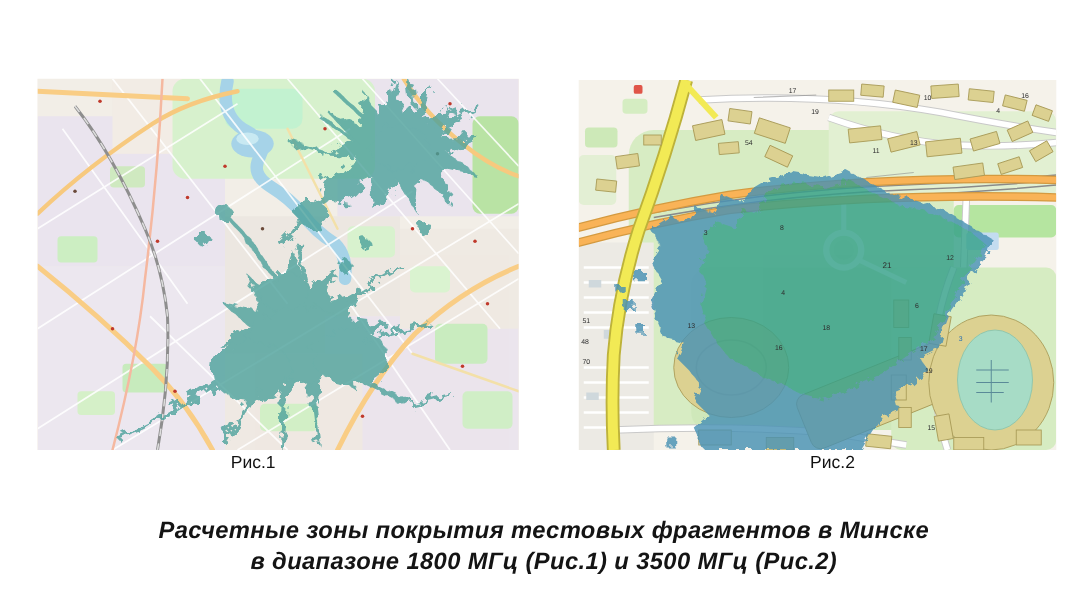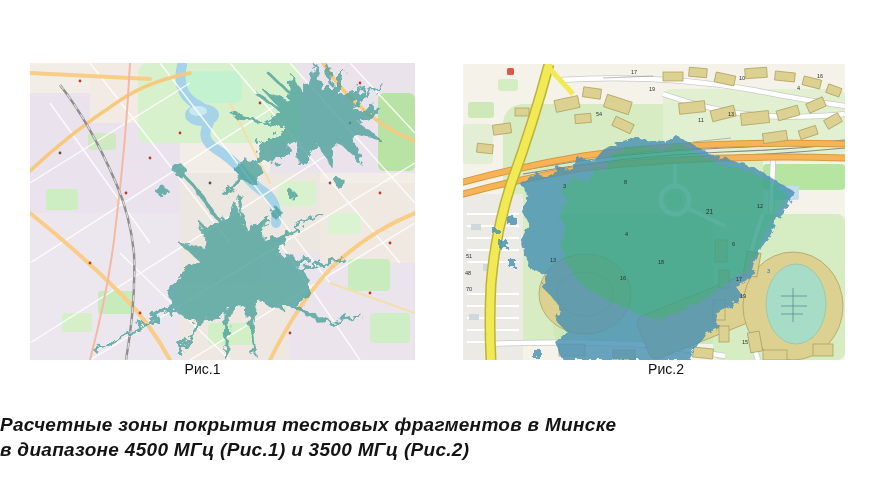--- a/index.html
+++ b/index.html
@@ -10,21 +10,21 @@
   .map-panel{position:absolute;overflow:hidden;background:#f2eee7;}
   #map1{left:30px;top:63px;width:385px;height:297px;}
   #map2{left:463px;top:64px;width:382px;height:296px;}
   .fig-caption{
     position:absolute;top:361px;height:24px;font-size:14px;color:#111;
     text-align:center;font-weight:400;
   }
   #fig1-caption{left:10px;width:385px;}
   #fig2-caption{left:475px;width:382px;}
   .main-caption{
-    position:absolute;top:412px;left:0;width:870px;
+    position:absolute;top:412px;left:0;width:870px;text-align:center;
     font-size:19px;line-height:25px;font-style:italic;font-weight:bold;
     color:#141414;letter-spacing:0.3px;
   }
   svg{display:block;}
 </style>
 </head>
 <body>
 
 <div class="map-panel" id="map1">
 <svg width="385" height="297" viewBox="0 0 385 297">
@@ -338,14 +338,14 @@
     <text x="304" y="209" fill="#2a6fb0">3</text>
   </g>
 </svg>
 </div>
 
 <div class="fig-caption" id="fig1-caption">Рис.1</div>
 <div class="fig-caption" id="fig2-caption">Рис.2</div>
 
 <div class="main-caption">
   <div>Расчетные зоны покрытия тестовых фрагментов в Минске</div>
-  <div>в диапазоне 4500 МГц (Рис.1) и 3500 МГц (Рис.2)</div>
+  <div>в диапазоне 1800 МГц (Рис.1) и 3500 МГц (Рис.2)</div>
 </div>
 
 </body></html>

